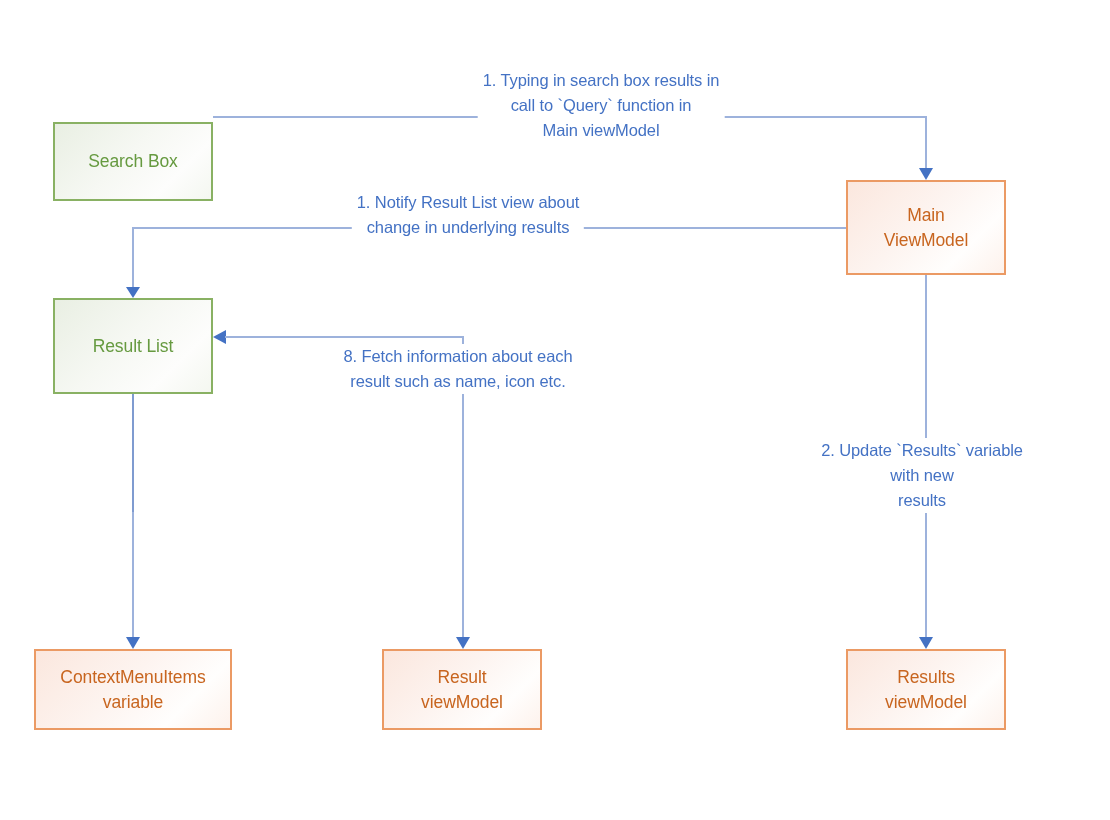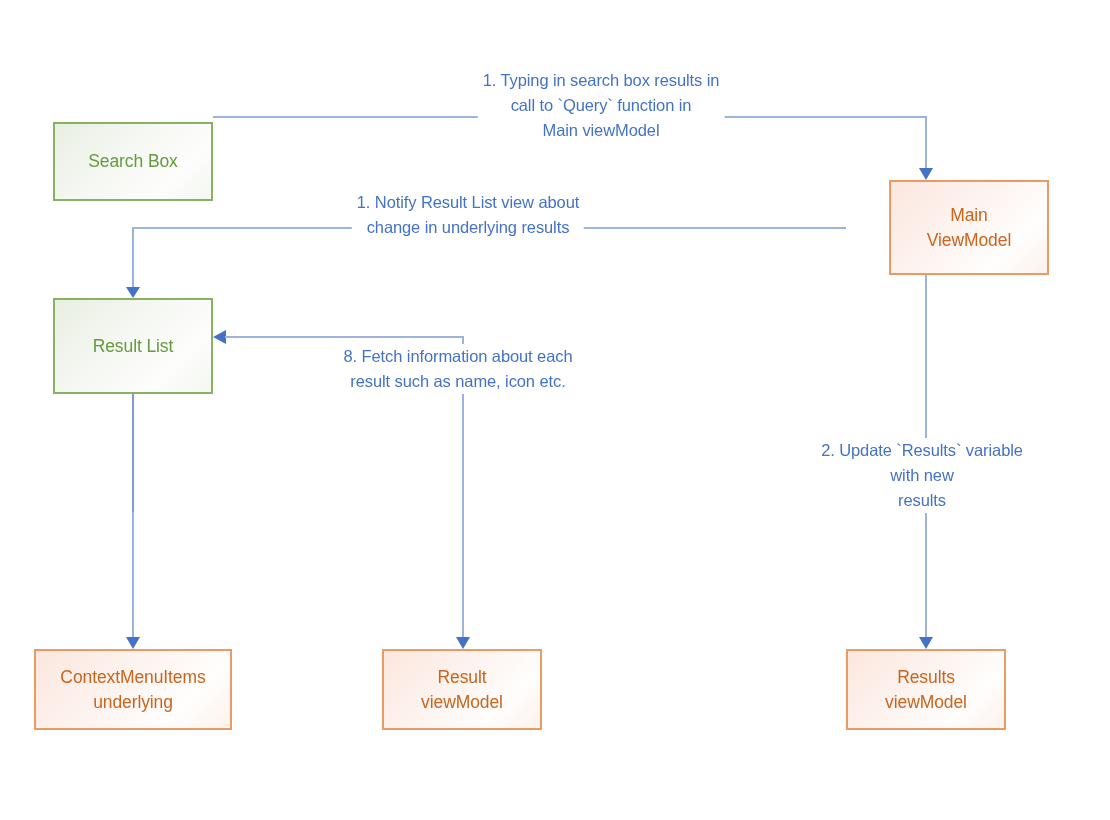--- a/index.html
+++ b/index.html
@@ -52,21 +52,21 @@
     text-align: center;
     white-space: pre-line;
     color: #4472c4;
     background: #ffffff;
     font-size: 16.5px;
     line-height: 25px;
     letter-spacing: -0.1px;
     padding: 0 5px;
   }
   #node-search-box        { left: 53px;  top: 78px;  width: 160px; height: 79px; margin-top: 44px; }
-  #node-main-viewmodel    { left: 846px; top: 180px; width: 160px; height: 95px; margin-left: 43px; }
+  #node-main-viewmodel    { left: 846px; top: 180px; width: 160px; height: 95px; }
   #node-result-list       { left: 53px;  top: 298px; width: 160px; height: 96px; }
   #node-contextmenuitems  { left: 34px;  top: 649px; width: 198px; height: 81px; }
   #node-result-viewmodel  { left: 382px; top: 649px; width: 160px; height: 81px; }
   #node-results-viewmodel { left: 846px; top: 649px; width: 160px; height: 81px; }
 
   #annotation-step1 { left: 601px; top: 68px;  }
   #annotation-step2 { left: 922px; top: 438px; }
   #annotation-step3 { left: 468px; top: 190px; }
   #annotation-step4 { left: 458px; top: 344px; }
   #annotation-step5 { left: 133px; top: 489px; }
@@ -115,21 +115,21 @@
     <span>Main
 ViewModel</span>
   </div>
 
   <div class="node green" id="node-result-list">
     <span>Result List</span>
   </div>
 
   <div class="node orange" id="node-contextmenuitems">
     <span>ContextMenuItems
-underlying</span>
+variable</span>
   </div>
 
   <div class="node orange" id="node-result-viewmodel">
     <span>Result
 viewModel</span>
   </div>
 
   <div class="node orange" id="node-results-viewmodel">
     <span>Results
 viewModel</span>

